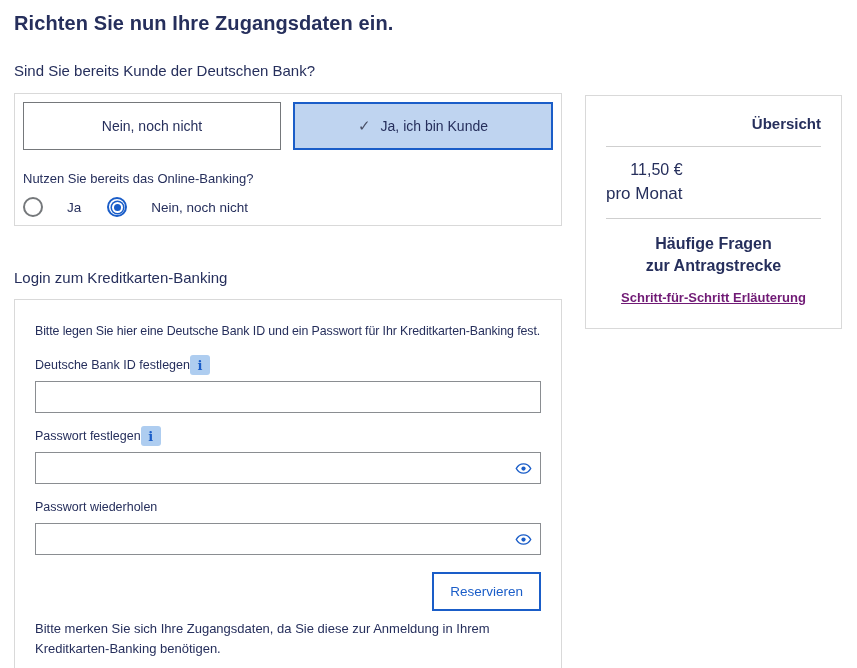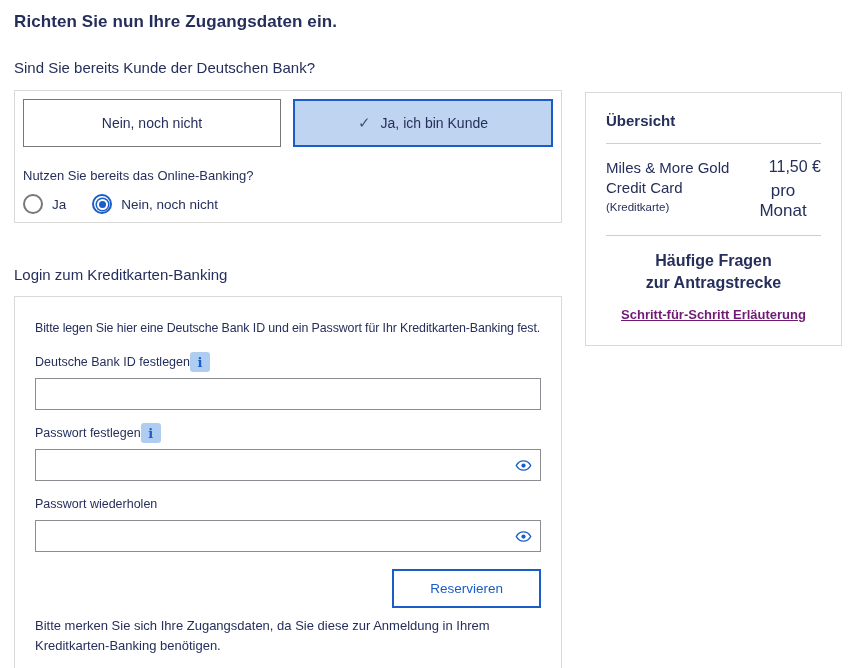--- a/index.html
+++ b/index.html
@@ -6,21 +6,21 @@
   html, body { background: #ffffff; }
   body {
     width: 857px; height: 668px;
     font-family: "Liberation Sans", sans-serif;
     color: #262f5c;
     overflow: hidden;
   }
   .page { padding: 10px 15px 10px 14px; }
 
   .page-title {
-    font-size: 17px; font-weight: bold; letter-spacing: .1px;
+    font-size: 20px; font-weight: bold; letter-spacing: .1px;
     margin: 2px 0 27px;
   }
   .section-heading {
     font-size: 15px; font-weight: normal;
     margin: 0 0 14px;
   }
 
   .columns { display: flex; align-items: flex-start; gap: 23px; }
   .left-col { width: 548px; flex: 0 0 548px; }
   .right-col { width: 257px; flex: 0 0 257px; margin-top: 2px; }
@@ -40,36 +40,36 @@
     font-size: 14px; color: #262f5c; cursor: pointer;
     font-family: "Liberation Sans", sans-serif;
   }
   .option-btn.selected {
     background: #bfd4f0; border: 2px solid #1a5dc8;
   }
   .check-glyph { font-size: 15px; color: #4a5066; }
 
   .ob-question { font-size: 13px; margin: 21px 0 11px; }
   .radio-row { display: flex; align-items: center; gap: 26px; }
-  .radio-option { display: flex; align-items: center; gap: 9px; cursor: pointer; }
+  .radio-option { display: flex; align-items: center; gap: 24px; cursor: pointer; }
   .radio-circle {
     width: 20px; height: 20px; border-radius: 50%;
     border: 2px solid #75787b; background: #fff;
     display: flex; align-items: center; justify-content: center;
   }
   .radio-circle.selected { border-color: #1a5dc8; }
   .radio-dot {
     width: 7px; height: 7px; border-radius: 50%; background: #1a5dc8;
     box-shadow: 0 0 0 2px #ffffff, 0 0 0 3.5px #1a5dc8;
   }
   .radio-label { font-size: 13.5px; }
 
   
   .panel { border: 1px solid #d9d9d9; padding: 19px 20px 22px; }
-  .panel-title { font-size: 15px; font-weight: bold; }
+  .panel-title { font-size: 15px; font-weight: bold; text-align: right; }
   .panel hr { border: none; border-top: 1px solid #cfcfcf; margin: 14px 0; }
   .product-row { display: flex; justify-content: space-between; }
   .product-name { font-size: 15px; line-height: 1.32; max-width: 140px; }
   .product-type { font-size: 11.5px; margin-top: 3px; }
   .price-block { text-align: right; }
   .price-value { font-size: 16px; }
   .price-period { font-size: 17px; margin-top: 5px; text-align: center; }
   .faq-title {
     text-align: center; font-weight: bold; font-size: 16px;
     line-height: 1.35; margin: 8px 0 12px;
@@ -104,21 +104,21 @@
     background: #fff; outline: none;
   }
   .eye-btn {
     position: absolute; right: 9px; top: 8px;
     width: 17px; height: 17px; cursor: pointer;
     display: flex; align-items: center; justify-content: center;
   }
   .submit-row { display: flex; justify-content: flex-end; margin: 17px 0 8px; }
   .submit-btn {
     background: #ffffff; border: 2px solid #1a5dc8; color: #1a5dc8;
-    font-size: 13.5px; padding: 10px 36px; cursor: pointer;
+    font-size: 13.5px; padding: 10px 16px; cursor: pointer;
     font-family: "Liberation Sans", sans-serif;
   }
   .login-note { font-size: 13px; line-height: 1.55; max-width: 512px; }
 </style>
 </head>
 <body>
 
 <div class="page">
 
   <h1 class="page-title">Richten Sie nun Ihre Zugangsdaten ein.</h1>
@@ -202,24 +202,20 @@
 
         <p class="login-note">Bitte merken Sie sich Ihre Zugangsdaten, da Sie diese zur Anmeldung in Ihrem Kreditkarten-Banking benötigen.</p>
       </div>
     </div>
 
     <div class="right-col">
       <div class="panel">
         <div class="panel-title">Übersicht</div>
         <hr>
         <div class="product-row">
-          <div>
-            <div class="product-name">Miles &amp; More Gold Credit Card</div>
-            <div class="product-type">(Kreditkarte)</div>
-          </div>
           <div class="price-block">
             <div class="price-value">11,50 €</div>
             <div class="price-period">pro Monat</div>
           </div>
         </div>
         <hr>
         <div class="faq-title">
           <span>Häufige Fragen</span><br>
           <span>zur Antragstrecke</span>
         </div>

